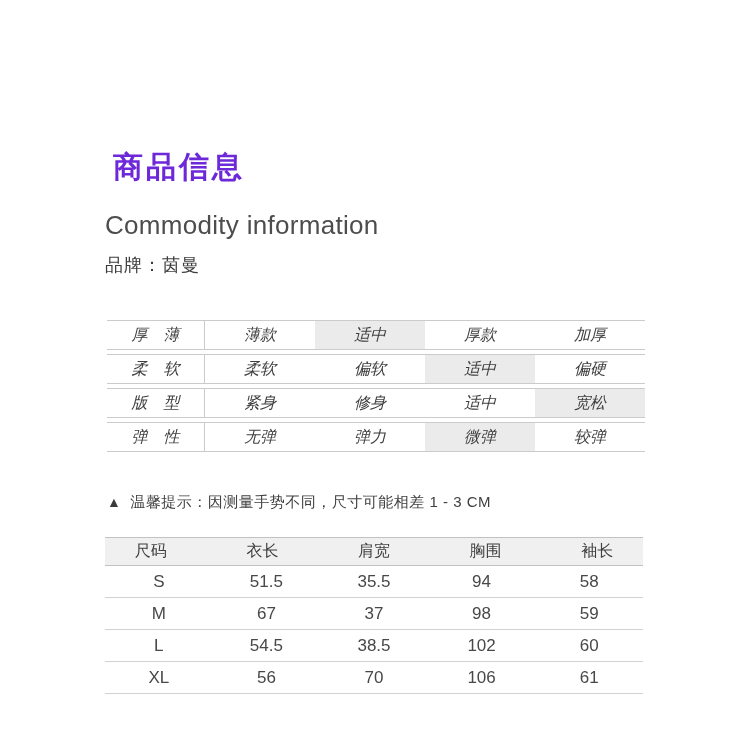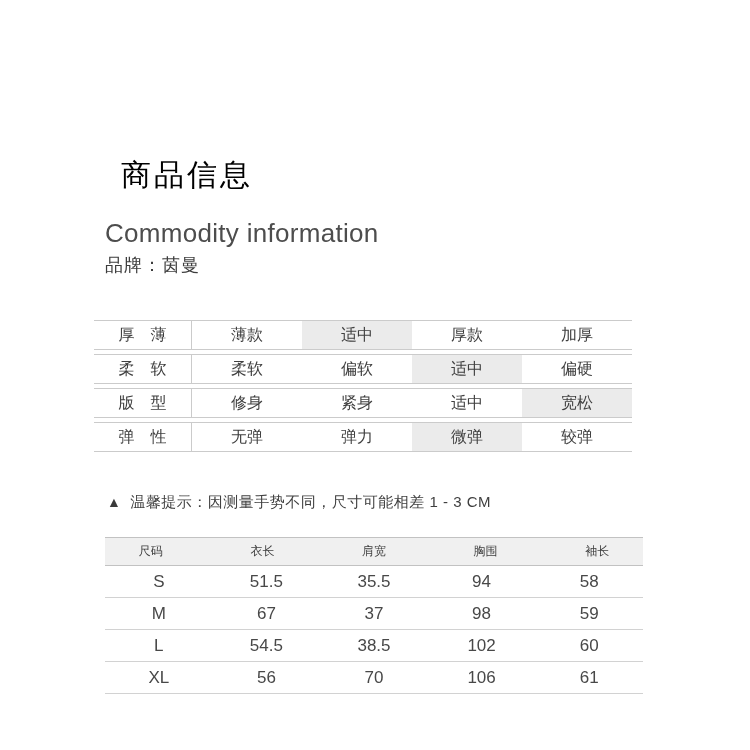--- a/index.html
+++ b/index.html
@@ -9,39 +9,39 @@
     height: 750px;
     background: #ffffff;
     font-family: "Liberation Sans", sans-serif;
     color: #3f3f3f;
     overflow: hidden;
   }
 
   
   .header { position: absolute; left: 105px; top: 139px; }
   .title-cn {
-    margin: 16px;
+    margin: 8px;
     font-size: 30px;
-    font-weight: 400;
+    font-weight: 700;
     letter-spacing: 3px;
-    color: #000000;
+    color: #6d28d9;
   }
   .title-en {
     margin-top: 22px;
     font-size: 26px;
     font-weight: 400;
     letter-spacing: 0.3px;
     color: #4d4d4d;
   }
 
   
   .brand { position: absolute; left: 105px; top: 253px; font-size: 18px; color: #3d3d3d; letter-spacing: 1px; }
 
   
-  .attr-table { position: absolute; left: 94px; top: 320px; width: 538px; }
+  .attr-table { position: absolute; left: 107px; top: 320px; width: 538px; font-style: italic; }
   .attr-row {
     display: flex;
     align-items: stretch;
     height: 28px;
     border-top: 1px solid #cbcbcb;
     border-bottom: 1px solid #cbcbcb;
     margin-bottom: 4px;
   }
   .attr-label {
     width: 97px;
@@ -69,21 +69,21 @@
   }
 
   
   .size-table { position: absolute; left: 105px; top: 537px; width: 538px; }
   .size-header {
     display: flex; align-items: center;
     height: 27px;
     background: #f0f0f0;
     border-top: 1px solid #c2c2c2;
     border-bottom: 1px solid #c2c2c2;
-    font-size: 12px; color: #3f3f3f; gap: 20px;
+    font-size: 16px; color: #3f3f3f; gap: 20px;
   }
   .size-row {
     display: flex; align-items: center;
     height: 31px;
     border-bottom: 1px solid #d2d2d2;
     font-size: 17px; color: #484848;
   }
   .size-cell { flex: 1 1 0; text-align: center; }
 </style>
 </head>
@@ -110,22 +110,22 @@
       </div>
       <div class="attr-row">
         <div class="attr-label">柔　软</div>
         <div class="attr-cell">柔软</div>
         <div class="attr-cell">偏软</div>
         <div class="attr-cell selected">适中</div>
         <div class="attr-cell">偏硬</div>
       </div>
       <div class="attr-row">
         <div class="attr-label">版　型</div>
+        <div class="attr-cell">紧身</div>
         <div class="attr-cell">修身</div>
-        <div class="attr-cell">紧身</div>
         <div class="attr-cell">适中</div>
         <div class="attr-cell selected">宽松</div>
       </div>
       <div class="attr-row">
         <div class="attr-label">弹　性</div>
         <div class="attr-cell">无弹</div>
         <div class="attr-cell">弹力</div>
         <div class="attr-cell selected">微弹</div>
         <div class="attr-cell">较弹</div>
       </div>

